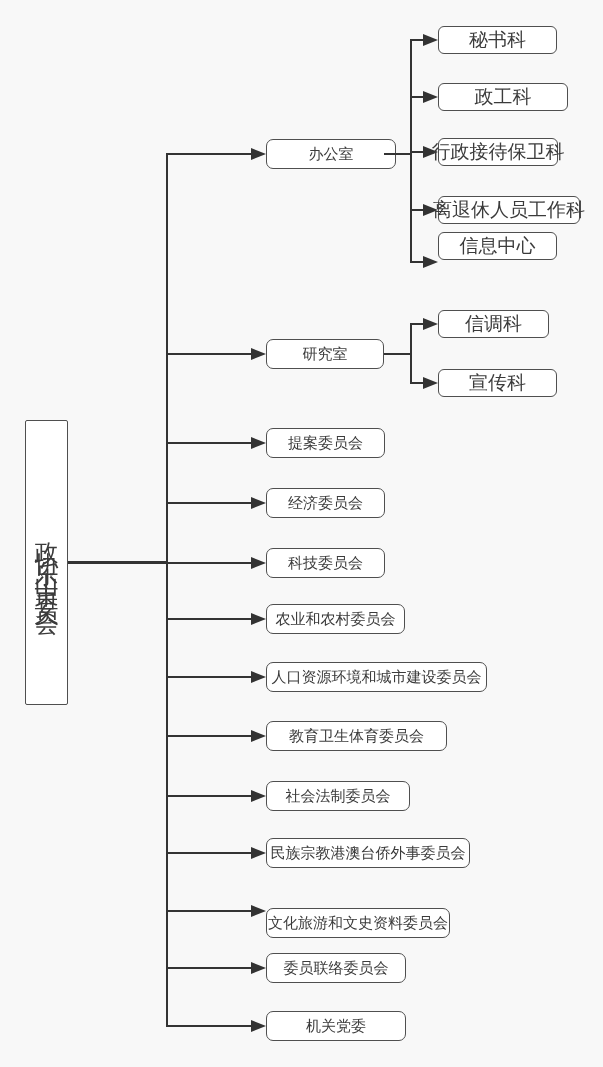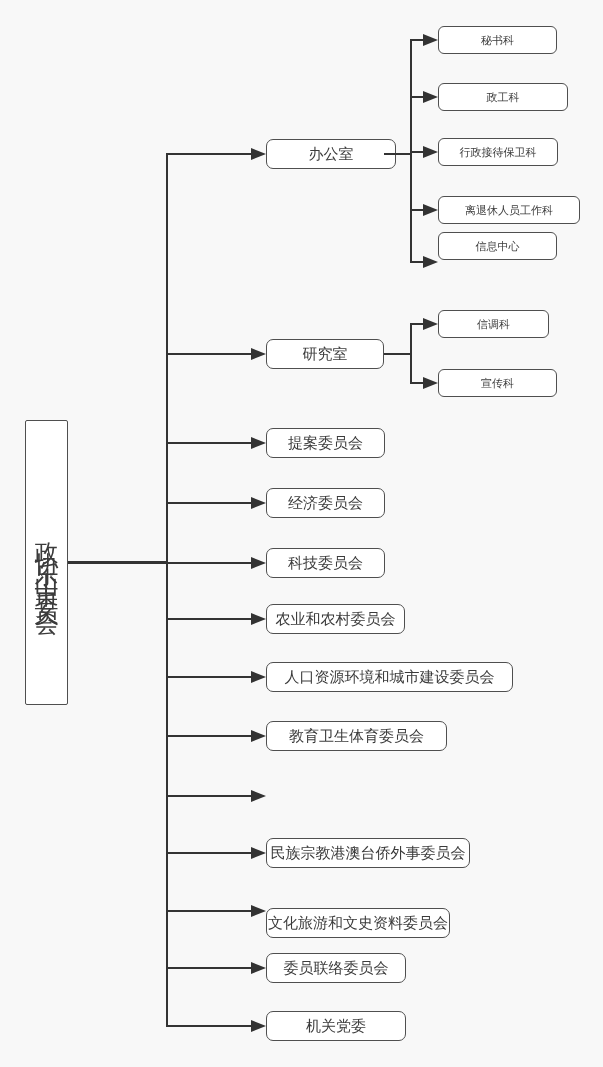--- a/index.html
+++ b/index.html
@@ -20,21 +20,21 @@
   .node{
     position:absolute;
     box-sizing:border-box;
     background:var(--box-fill);
     border:1.5px solid var(--box-border);
     display:flex;align-items:center;justify-content:center;
     color:var(--text);
     white-space:nowrap;
   }
   .branch{height:30px;border-radius:7px;font-size:15px;}
-  .child{height:28px;border-radius:6px;font-size:11px;}
+  .child{height:28px;border-radius:6px;font-size:19px;}
   .root{
     left:25px;top:420px;width:43px;height:285px;
     border-radius:2px;
     font-size:24px;
     writing-mode:vertical-rl;
     text-orientation:upright;
     letter-spacing:10px;
   }
   .line{position:absolute;background:var(--line);}
   .arrow{
@@ -81,22 +81,23 @@
   <div class="arrow" style="left:251px;top:905px"></div>
   <div class="arrow" style="left:251px;top:962px"></div>
   <div class="arrow" style="left:251px;top:1020px"></div>
 
   <div class="node branch" style="left:266px;top:139px;width:130px">办公室</div>
   <div class="node branch" style="left:266px;top:339px;width:118px">研究室</div>
   <div class="node branch" style="left:266px;top:428px;width:119px">提案委员会</div>
   <div class="node branch" style="left:266px;top:488px;width:119px">经济委员会</div>
   <div class="node branch" style="left:266px;top:548px;width:119px">科技委员会</div>
   <div class="node branch" style="left:266px;top:604px;width:139px">农业和农村委员会</div>
-  <div class="node branch" style="left:266px;top:662px;width:247px">人口资源环境和城市建设委员会</div>
+  <div class="node branch" style="left:266px;top:662px;width:221px">人口资源环境和城市建设委员会</div>
   <div class="node branch" style="left:266px;top:721px;width:181px">教育卫生体育委员会</div>
+  <div class="node branch" style="left:266px;top:781px;width:144px">社会法制委员会</div>
   <div class="node branch" style="left:266px;top:838px;width:204px">民族宗教港澳台侨外事委员会</div>
   <div class="node branch" style="left:266px;top:908px;width:184px">文化旅游和文史资料委员会</div>
   <div class="node branch" style="left:266px;top:1011px;width:140px">机关党委</div>
   <div class="node branch" style="left:266px;top:953px;width:140px">委员联络委员会</div>
 
   <div class="line" style="left:384px;top:153px;width:27px;height:2px"></div>
   <div class="line" style="left:410px;top:39px;width:2px;height:224px"></div>
   <div class="line" style="left:411px;top:39px;width:13px;height:2px"></div>
   <div class="line" style="left:411px;top:96px;width:13px;height:2px"></div>
   <div class="line" style="left:411px;top:151px;width:13px;height:2px"></div>

